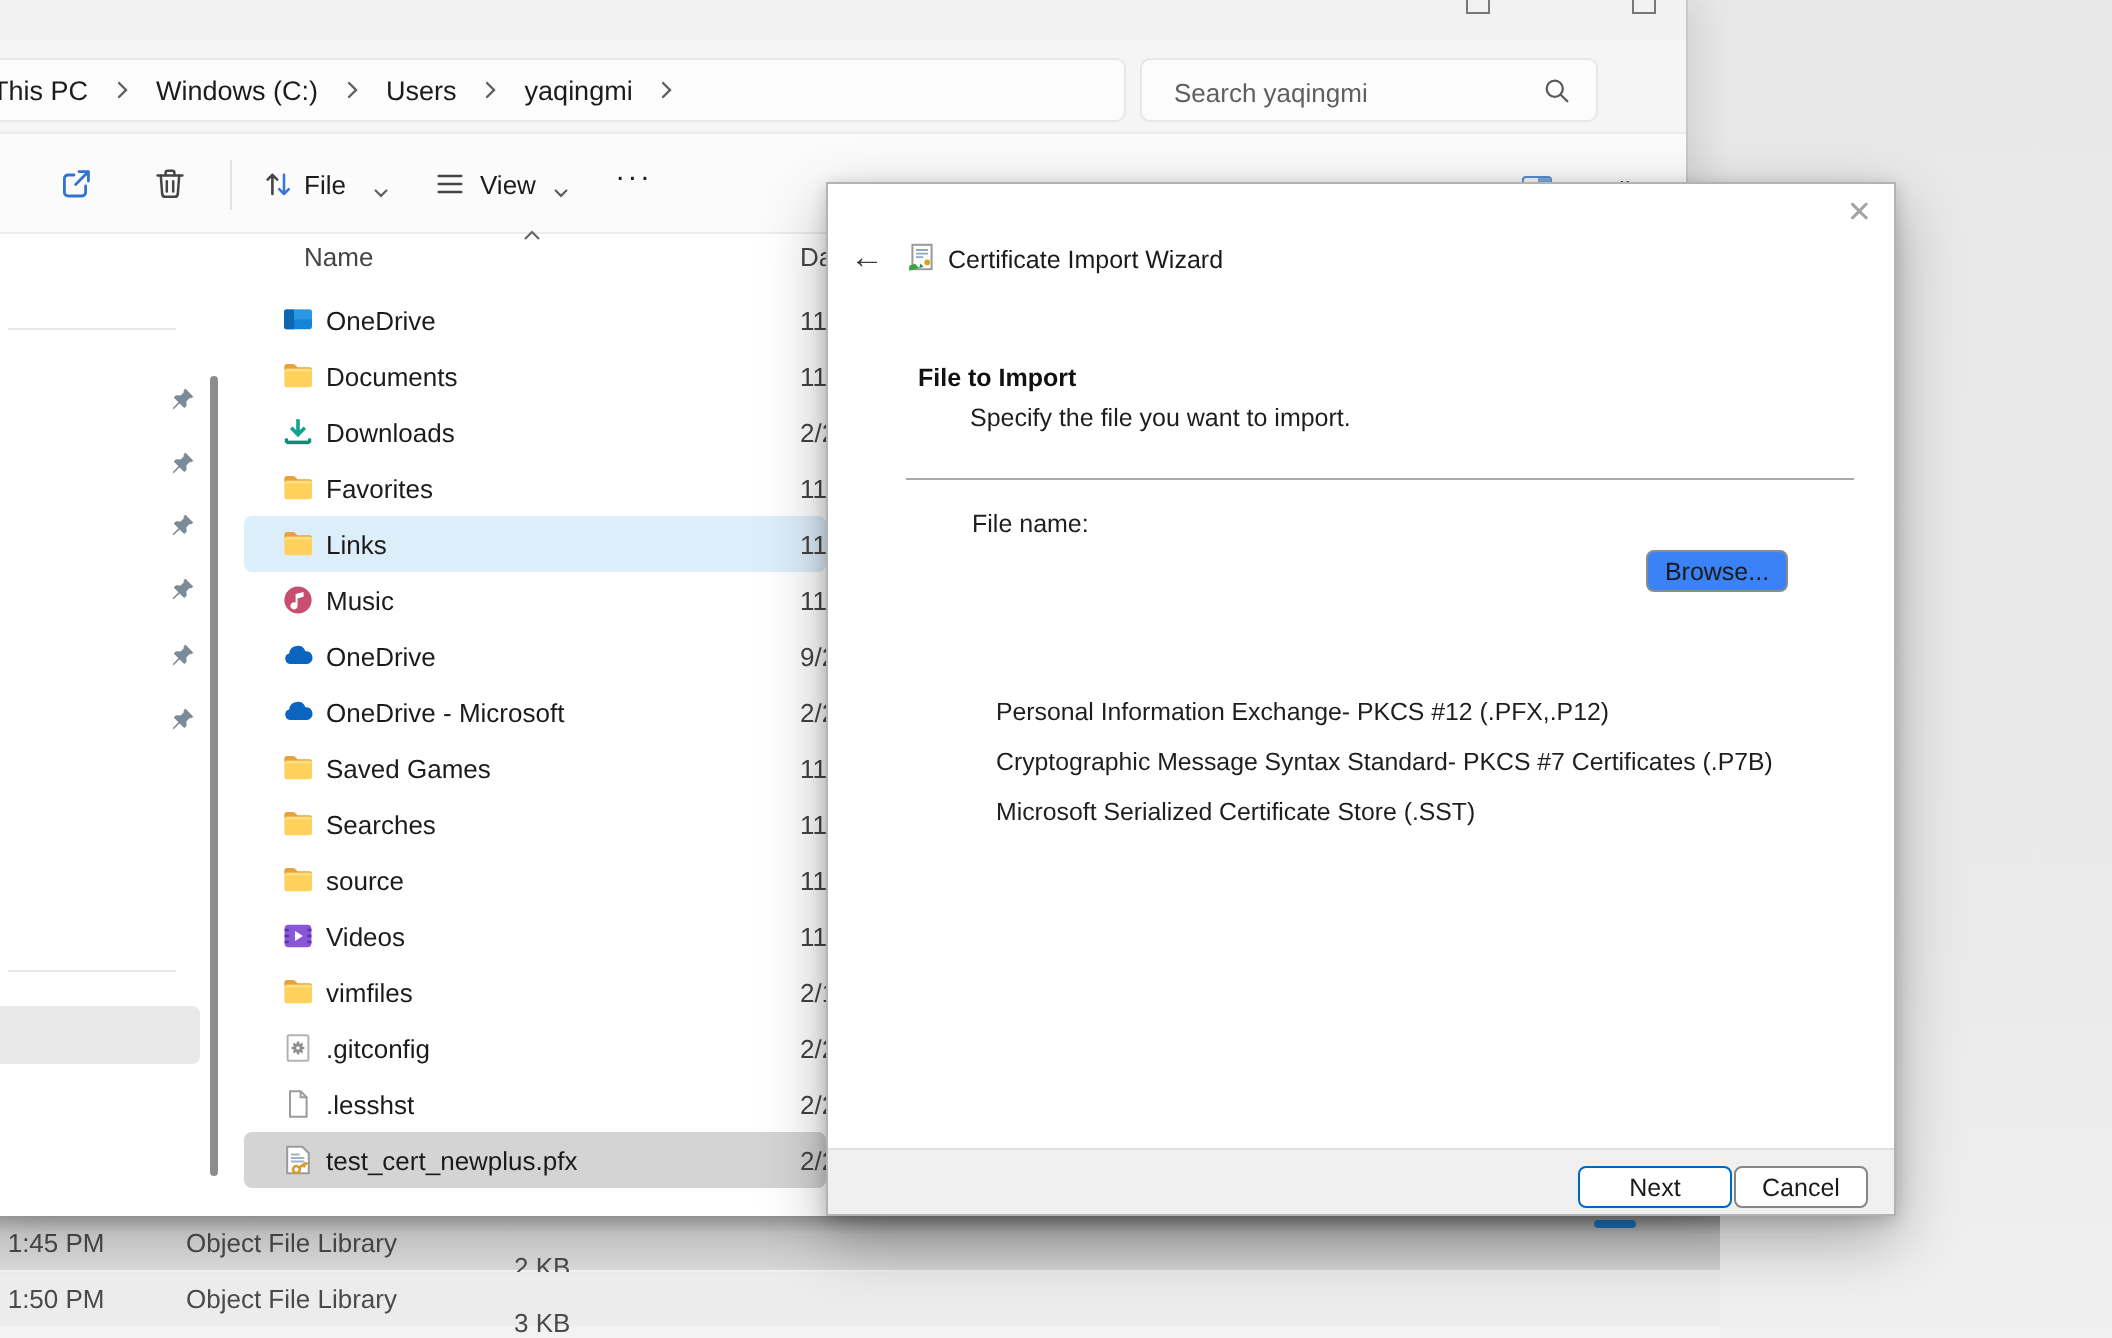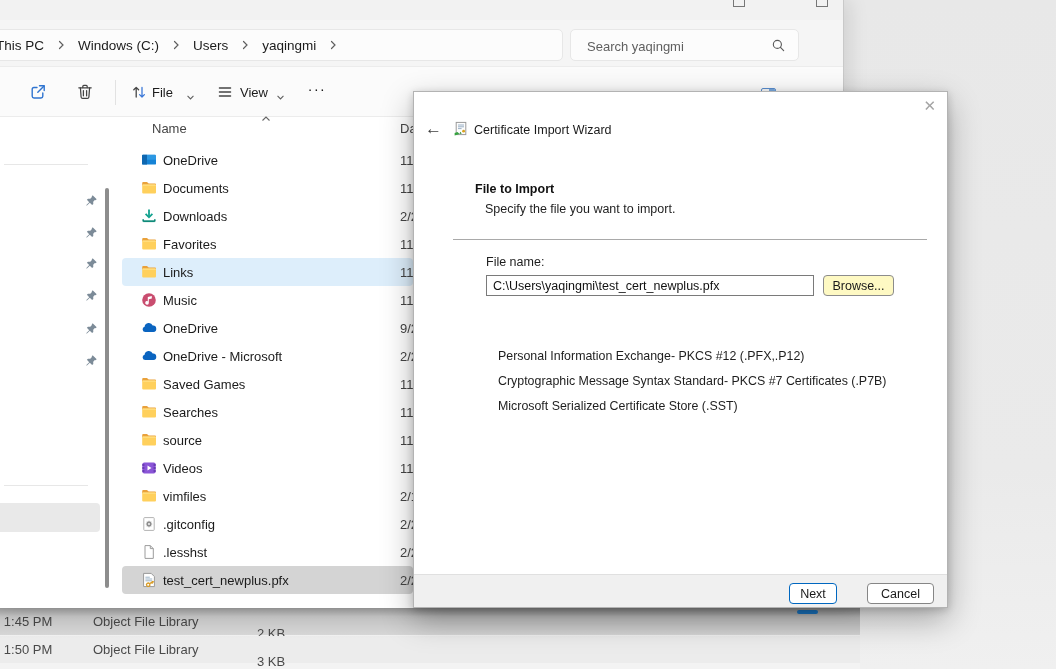--- a/index.html
+++ b/index.html
@@ -53,33 +53,33 @@
   .file-icon{position:absolute;left:19px;top:6px;width:16px;height:16px;}
   .file-label{position:absolute;left:41px;top:7px;font-size:13px;color:#1b1b1b;white-space:nowrap;}
   .file-date{position:absolute;left:278px;top:7px;width:14px;font-size:13px;color:#454545;overflow:hidden;white-space:nowrap;}
   
   .dialog{left:413px;top:91px;width:535px;height:517px;background:#ffffff;border:1px solid #b3b3b3;box-sizing:border-box;
     box-shadow:0 12px 30px rgba(0,0,0,.30),0 2px 8px rgba(0,0,0,.18);z-index:30;}
   .dlg-close{position:absolute;right:11px;top:5px;font-size:15px;color:#a4a4a4;cursor:default;}
   .dlg-back{position:absolute;left:11px;top:27px;font-size:17px;color:#3d3d3d;}
   .dlg-ico{position:absolute;left:39px;top:29px;}
   .dlg-title{position:absolute;left:60px;top:31px;font-size:12.5px;color:#1a1a1a;}
-  .dlg-h{position:absolute;left:61px;top:90px;font-size:12.5px;font-weight:bold;color:#111;}
+  .dlg-h{position:absolute;left:45px;top:90px;font-size:12.5px;font-weight:bold;color:#111;}
   .dlg-sub{position:absolute;left:71px;top:110px;font-size:12.5px;color:#1e1e1e;}
   .dlg-hr{position:absolute;left:39px;top:147px;width:474px;height:1px;background:#a9a9a9;}
   .dlg-flabel{position:absolute;left:72px;top:163px;font-size:12.5px;color:#1e1e1e;}
   .dlg-input{position:absolute;left:72px;top:183px;width:328px;height:21px;border:1px solid #7a7a7a;border-radius:0;
     box-sizing:border-box;padding:0 6px;font-family:inherit;font-size:12.5px;color:#111;background:#fff;outline:none;}
-  .btn{position:absolute;box-sizing:border-box;background:#fef9c3;border:1px solid #8c8c8c;border-radius:4px;
+  .btn{position:absolute;box-sizing:border-box;background:#3b82f6;border:1px solid #8c8c8c;border-radius:4px;
     font-family:inherit;font-size:12.5px;color:#1a1a1a;text-align:center;cursor:default;}
   .dlg-browse{left:409px;top:183px;width:71px;height:21px;line-height:19px;}
   .dlg-note{position:absolute;left:47px;top:227px;font-size:12.4px;color:#1e1e1e;white-space:pre;}
   .fmt-line{position:absolute;left:84px;font-size:12.4px;color:#1e1e1e;white-space:pre;}
   .dlg-footer{position:absolute;left:0;top:482px;width:533px;height:33px;background:#f0f0f0;border-top:1px solid #e0e0e0;box-sizing:border-box;}
-  .btn-next{left:375px;top:8px;width:48px;height:21px;line-height:18px;border:1.5px solid #0067c0;background:#fff;}
+  .btn-next{left:375px;top:8px;width:77px;height:21px;line-height:18px;border:1.5px solid #0067c0;background:#fff;}
   .btn-cancel{left:453px;top:8px;width:67px;height:21px;line-height:18px;background:#fff;border-color:#868686;}
 </style>
 </head>
 <body>
 
 <div class="stage">
 
   <div class="abs bg-strip">
     <div id="bg-rows">
         <div class="bg-row" style="top: 0px; background: rgb(217, 217, 217);">
@@ -397,21 +397,20 @@
           <path d="M6.6 13l2.2-.6-1.6-1.6-.6 2.2z" fill="#2c8f36"></path>
         </svg>
     </span>
     <span class="dlg-title">Certificate Import Wizard</span>
 
     <span class="dlg-h">File to Import</span>
     <span class="dlg-sub">Specify the file you want to import.</span>
     <div class="dlg-hr"></div>
 
     <span class="dlg-flabel">File name:</span>
-    <input class="dlg-input" value="C:\Users\yaqingmi\test_cert_newplus.pfx" style="">
     <button class="btn dlg-browse">Browse...</button>
 
     <div id="formats">
         <span class="fmt-line" style="top: 257px;">Personal Information Exchange- PKCS #12 (.PFX,.P12)</span>
         <span class="fmt-line" style="top: 282px;">Cryptographic Message Syntax Standard- PKCS #7 Certificates (.P7B)</span>
         <span class="fmt-line" style="top: 307px;">Microsoft Serialized Certificate Store (.SST)</span>
       </div>
 
     <div class="dlg-footer">
       <button class="btn btn-next">Next</button>

